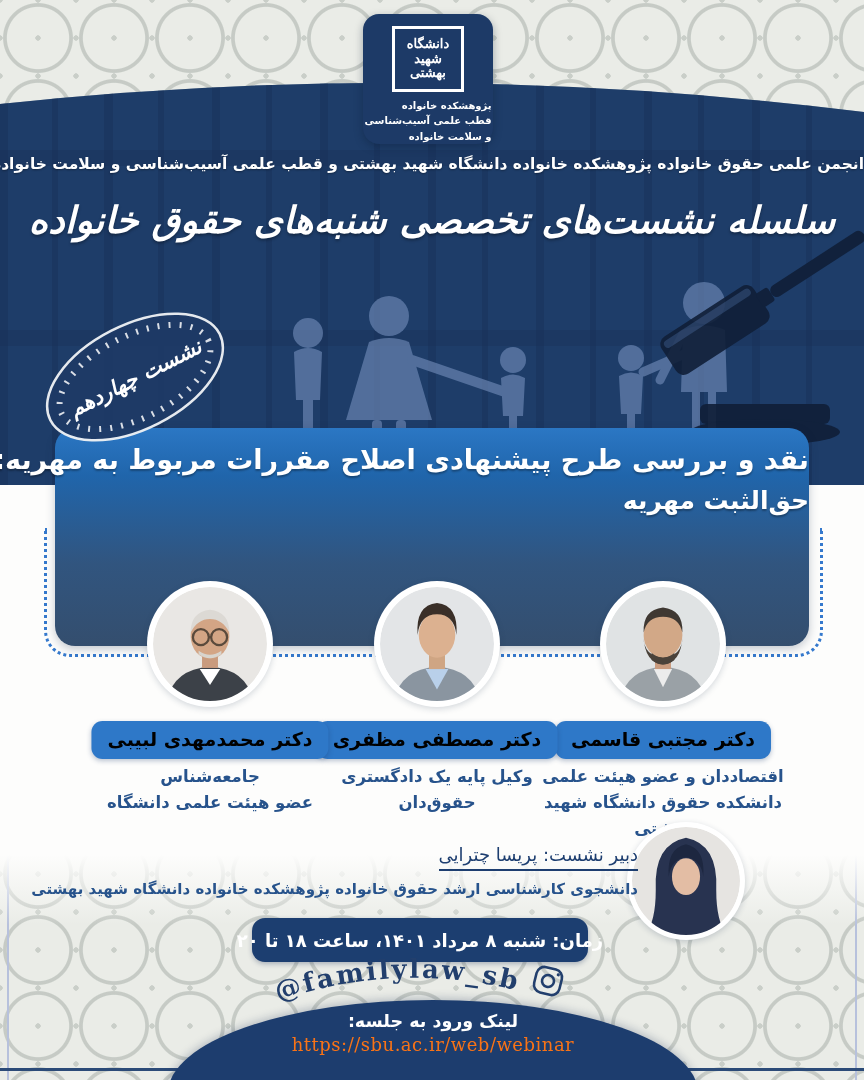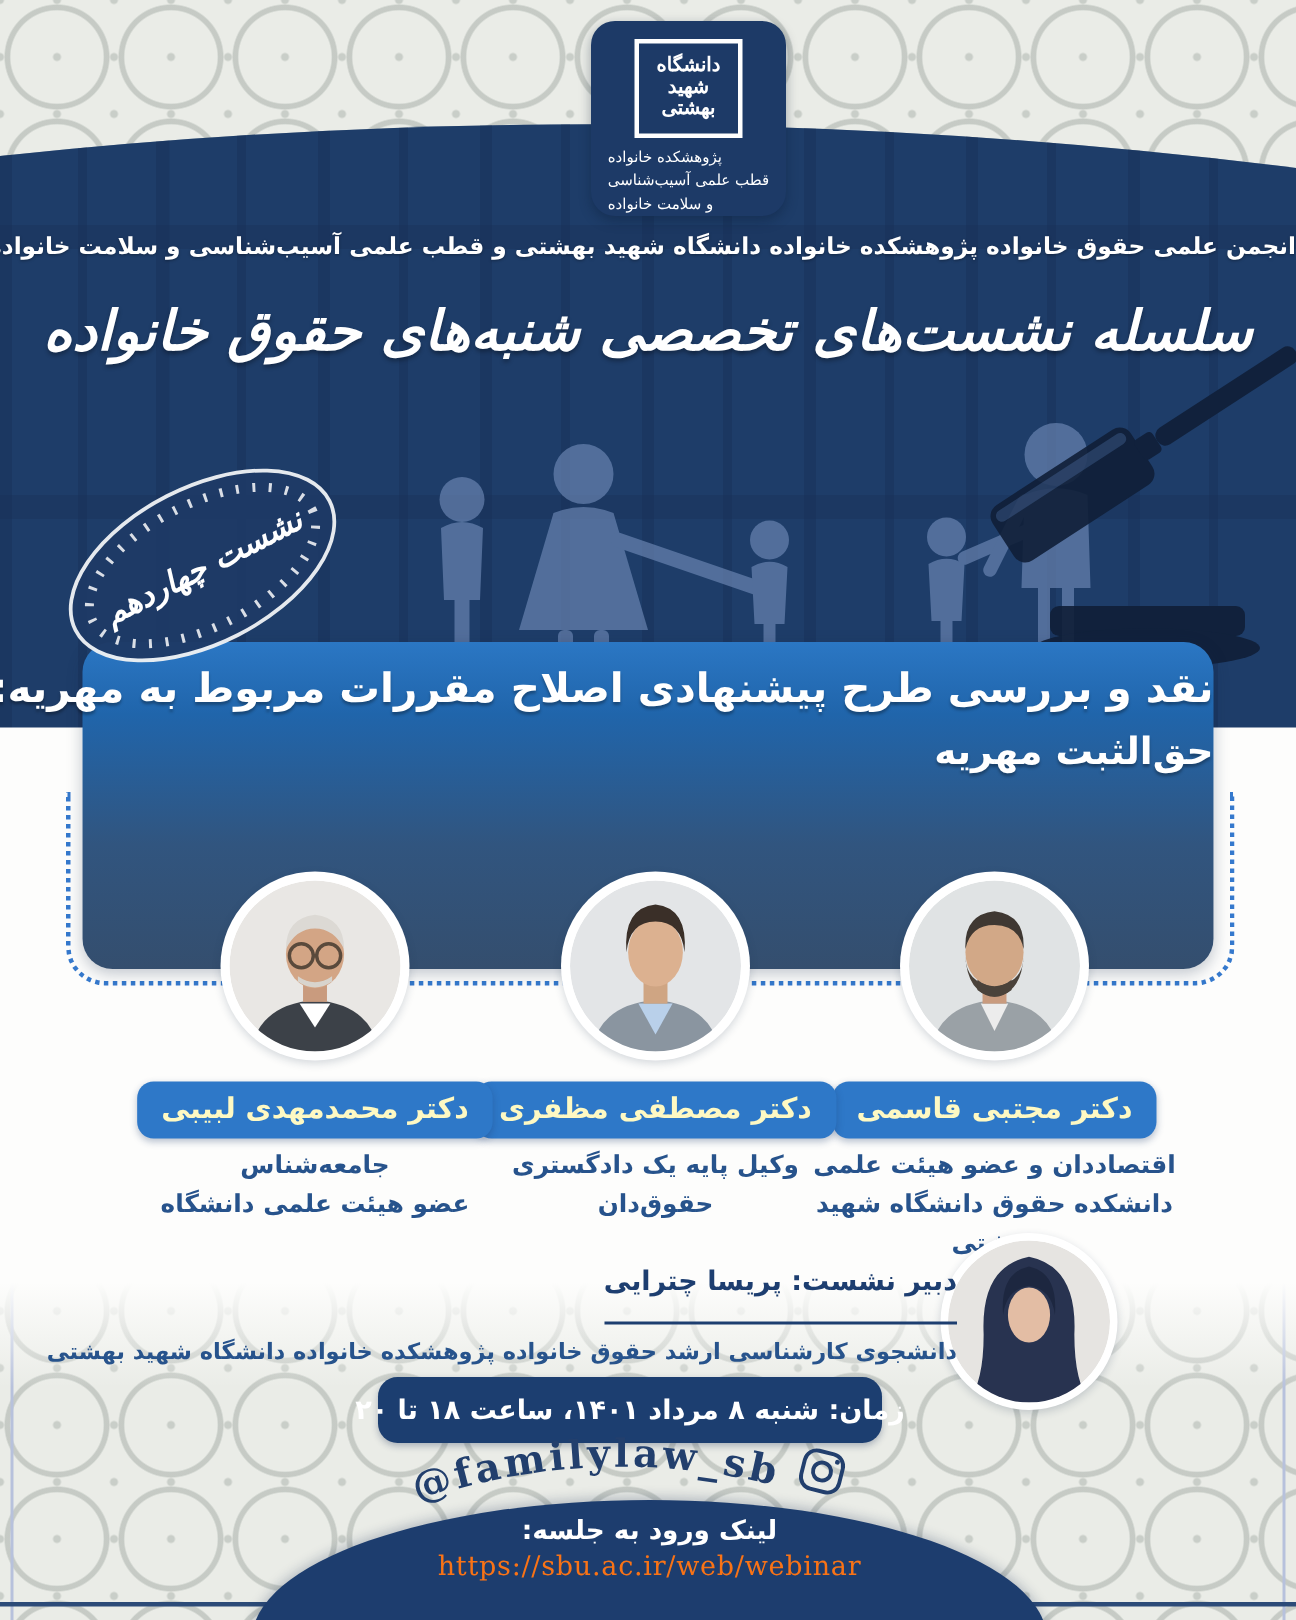--- a/index.html
+++ b/index.html
@@ -13,26 +13,26 @@
     background-position:0 0,19px 19px;}
   .abs{position:absolute;}
   
   .white-band{left:0;top:485px;width:864px;height:440px;
     background:linear-gradient(180deg,#fdfdfc 0,#fdfdfc 370px,rgba(253,253,252,0) 440px);z-index:2;}
   .side-line{top:812px;width:2px;height:268px;background:#b7c1dc;z-index:1;}
   .bottom-rule{left:0;top:1068px;width:864px;height:3px;background:#2c4b78;z-index:3;}
   
   .curtain{left:0;top:0;z-index:1;}
   
-  .logo-badge{left:394px;top:14px;width:130px;height:130px;background:#1d3a67;border-radius:16px;
+  .logo-badge{left:363px;top:14px;width:130px;height:130px;background:#1d3a67;border-radius:16px;
     z-index:6;box-shadow:0 3px 8px rgba(10,25,50,.35);display:flex;flex-direction:column;align-items:center;}
   .logo-box{margin-top:12px;width:66px;height:62px;border:3px solid #fff;display:flex;flex-direction:column;
     align-items:center;justify-content:center;color:#fff;font-family:"DejaVu Serif",serif;font-weight:bold;
     font-size:13px;line-height:1.1;text-align:center;}
-  .logo-captions{margin-top:6px;color:#fff;font-size:10px;font-weight:normal;text-align:left;line-height:1.55;direction:rtl;}
+  .logo-captions{margin-top:6px;color:#fff;font-size:10px;font-weight:bold;text-align:right;line-height:1.55;direction:rtl;}
   
   .organizer-line{left:0;top:155px;width:864px;text-align:center;color:#fff;font-weight:bold;
     font-size:15.5px;direction:rtl;white-space:nowrap;z-index:5;text-shadow:0 1px 2px rgba(0,0,0,.35);}
   .series-title{left:0;top:198px;width:864px;text-align:center;color:#fff;direction:rtl;z-index:5;
     font-family:"DejaVu Serif",serif;font-style:italic;font-weight:bold;font-size:37px;
     text-shadow:0 2px 3px rgba(0,0,0,.3);}
   .stamp{left:30px;top:312px;z-index:7;}
   
   .title-panel{left:55px;top:428px;width:754px;height:218px;border-radius:20px;z-index:3;
     background:linear-gradient(180deg,#2b77c4 0,#2065ab 22%,#31557f 62%,#344e6e 100%);
@@ -41,30 +41,30 @@
     text-shadow:0 2px 2px rgba(0,0,0,.3);}
   .title-line2{margin-top:11px;color:#fff;font-weight:bold;font-size:25px;direction:rtl;
     text-shadow:0 2px 2px rgba(0,0,0,.3);}
   .dashed-frame{left:44px;top:528px;width:773px;height:126px;z-index:2;
     border-left:3px dotted #3579cd;border-right:3px dotted #3579cd;border-bottom:3px dotted #3579cd;
     border-radius:0 0 26px 26px;}
   
   .photo-circle{width:126px;height:126px;border-radius:50%;background:#fff;z-index:5;
     display:flex;align-items:center;justify-content:center;box-shadow:0 2px 6px rgba(30,50,80,.18);}
   .photo-circle svg{border-radius:50%;}
-  .name-badge{top:721px;transform:translateX(-50%);background:#2e78c8;color:#fef9c3;font-weight:bold;
+  .name-badge{top:721px;transform:translateX(-50%);background:#2e78c8;color:#000000;font-weight:bold;
     font-size:19px;padding:7px 16px 9px;border-radius:11px;white-space:nowrap;direction:rtl;z-index:6;
     box-shadow:0 2px 5px rgba(30,60,110,.3);}
   .role-col{top:764px;width:300px;text-align:center;direction:rtl;color:#27538c;font-weight:bold;
     font-size:16.5px;line-height:26px;z-index:4;}
   .role-col p{margin:0;}
   
   .moderator-text{top:844px;right:226px;text-align:right;direction:rtl;z-index:4;}
-  .moderator-label{display:inline-block;color:#1d3e70;font-weight:bold;font-size:18px;
-    border-bottom:2px solid #1d3e70;padding-bottom:16px;}
+  .moderator-label{display:inline-block;color:#1d3e70;font-weight:normal;font-size:18px;
+    border-bottom:2px solid #1d3e70;padding-bottom:4px;}
   .moderator-desc{margin-top:9px;color:#27538c;font-weight:bold;font-size:15px;white-space:nowrap;text-align:right;}
   .moderator-photo{left:627px;top:822px;width:118px;height:118px;border-radius:50%;background:#fff;
     z-index:4;display:flex;align-items:center;justify-content:center;box-shadow:0 2px 6px rgba(30,50,80,.2);}
   .moderator-photo svg{border-radius:50%;}
   
   .date-pill{left:252px;top:918px;width:336px;height:44px;background:#1c3e70;border-radius:13px;z-index:4;
     display:flex;align-items:center;justify-content:center;color:#fff;font-weight:bold;font-size:18px;
     direction:rtl;white-space:nowrap;box-shadow:0 2px 5px rgba(20,40,80,.3);}
   .arc-svg{left:0;top:935px;z-index:4;}
   

